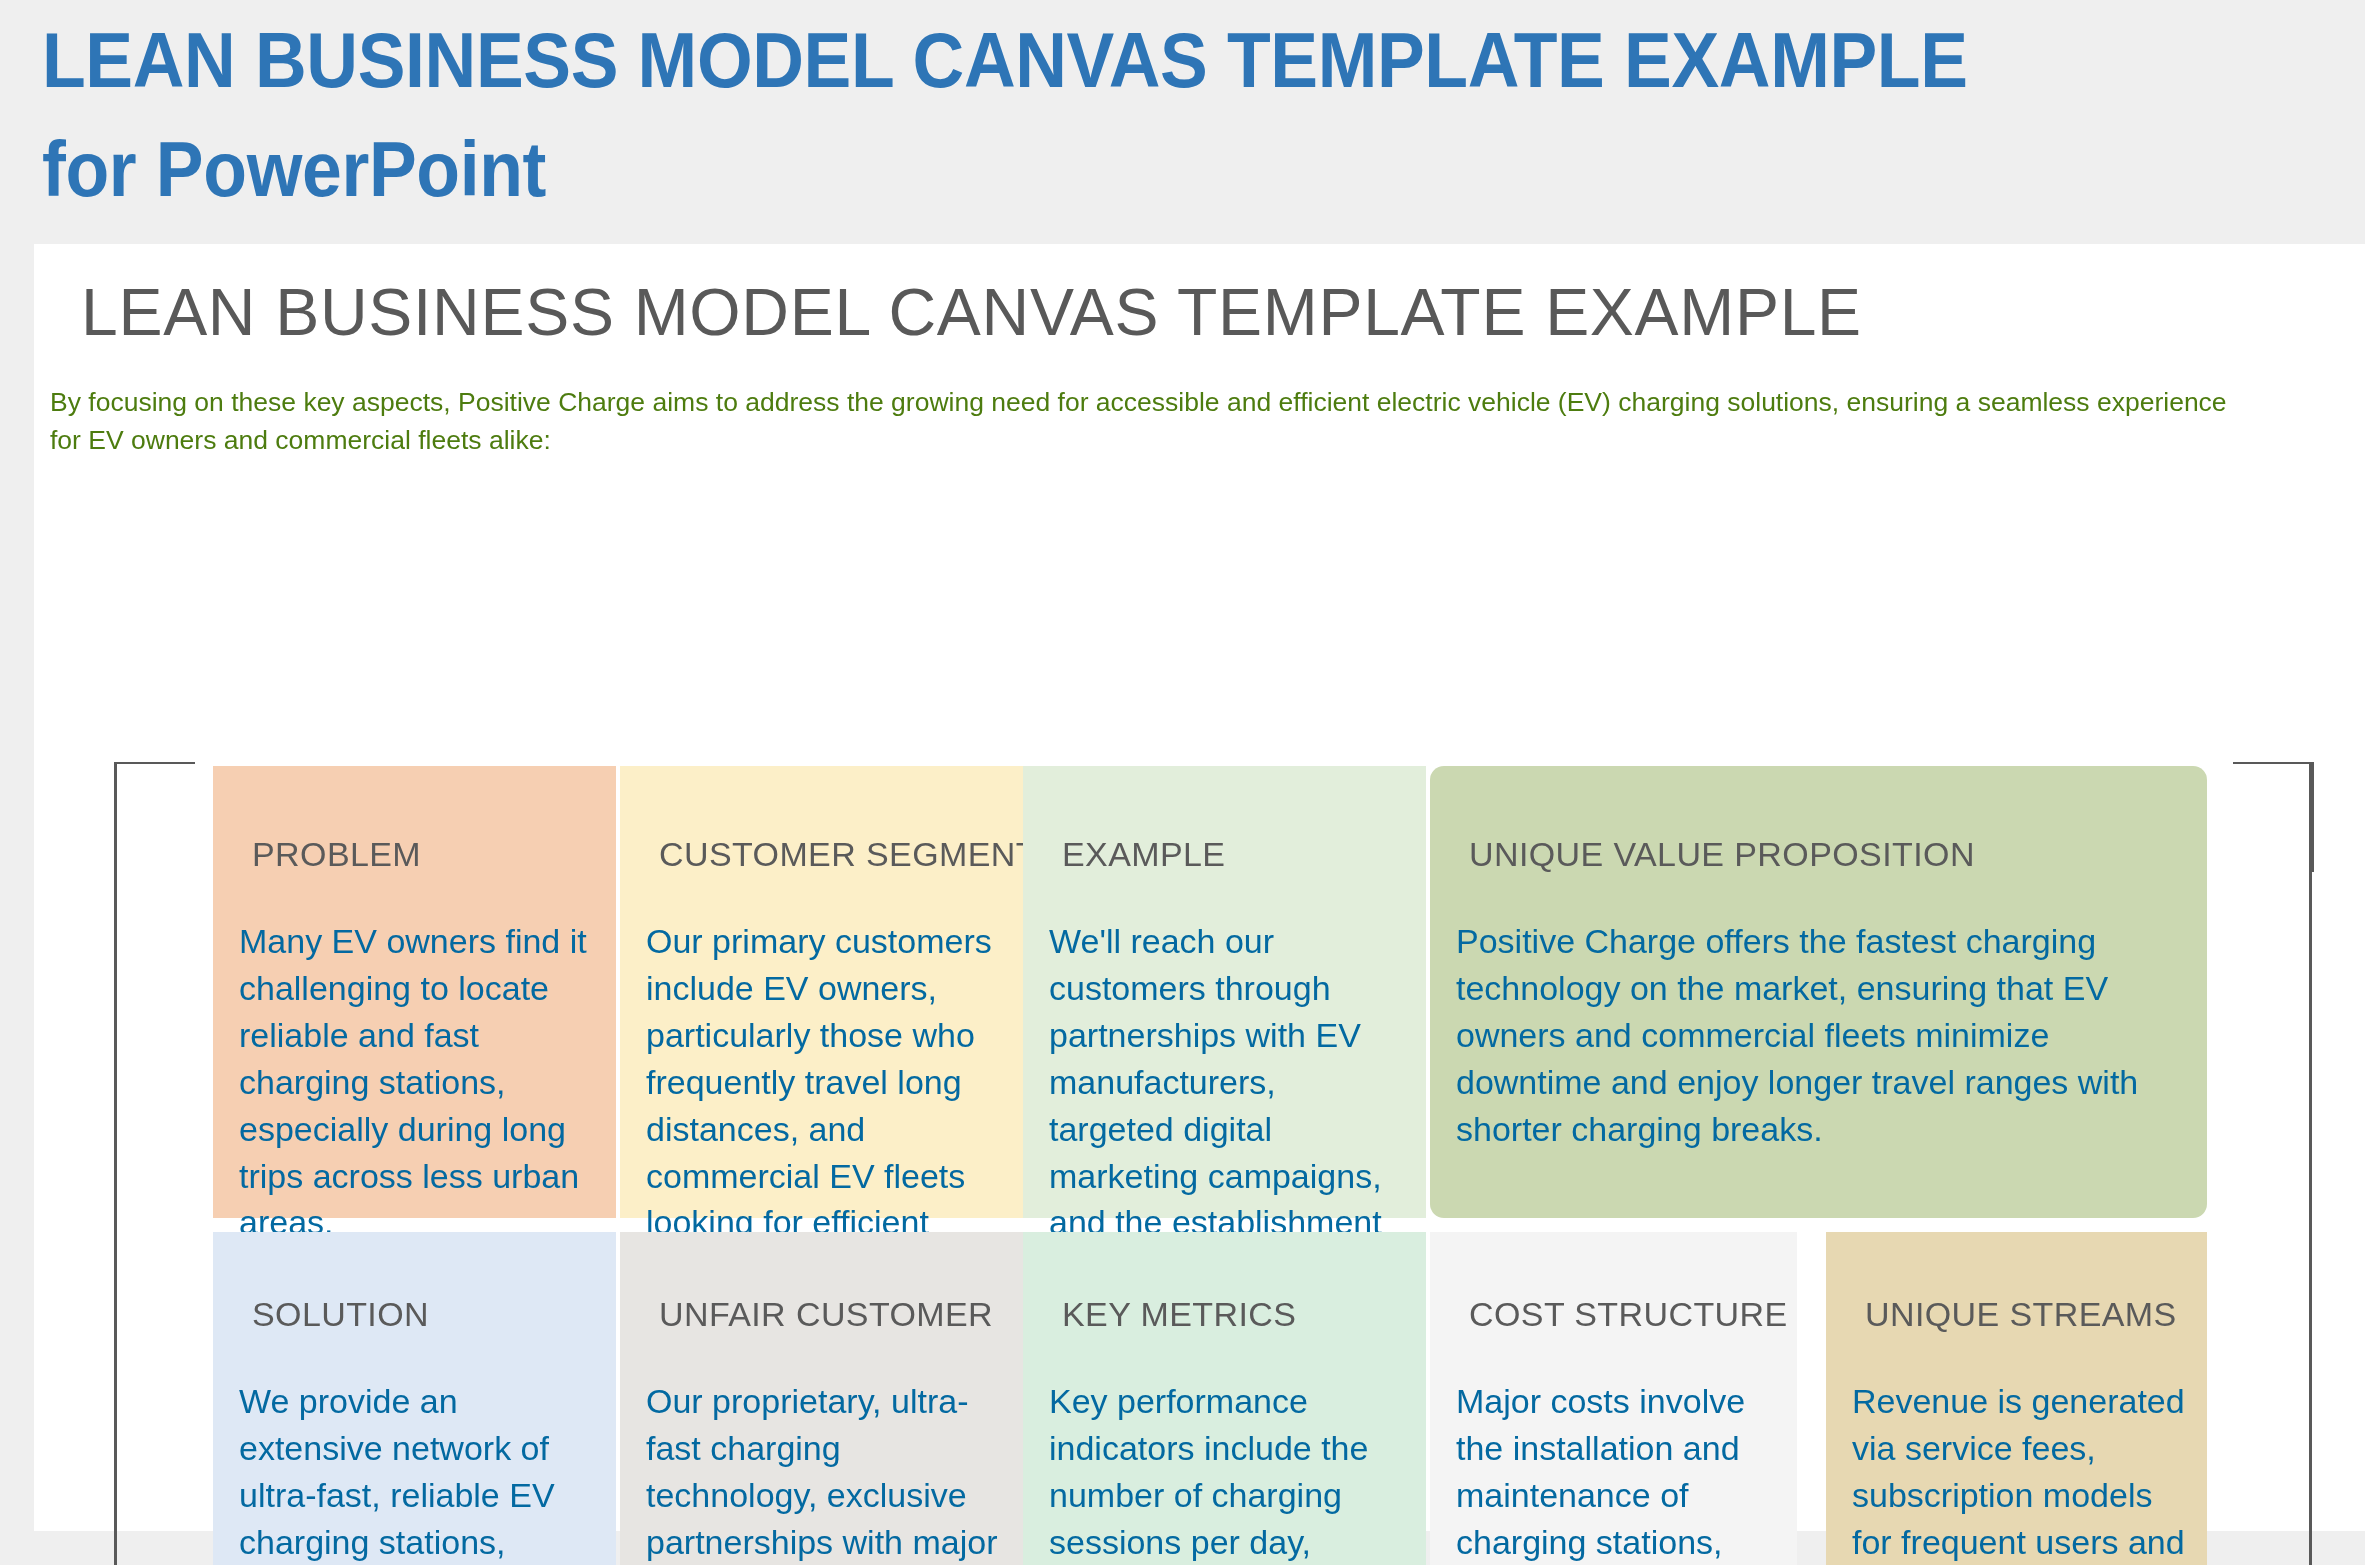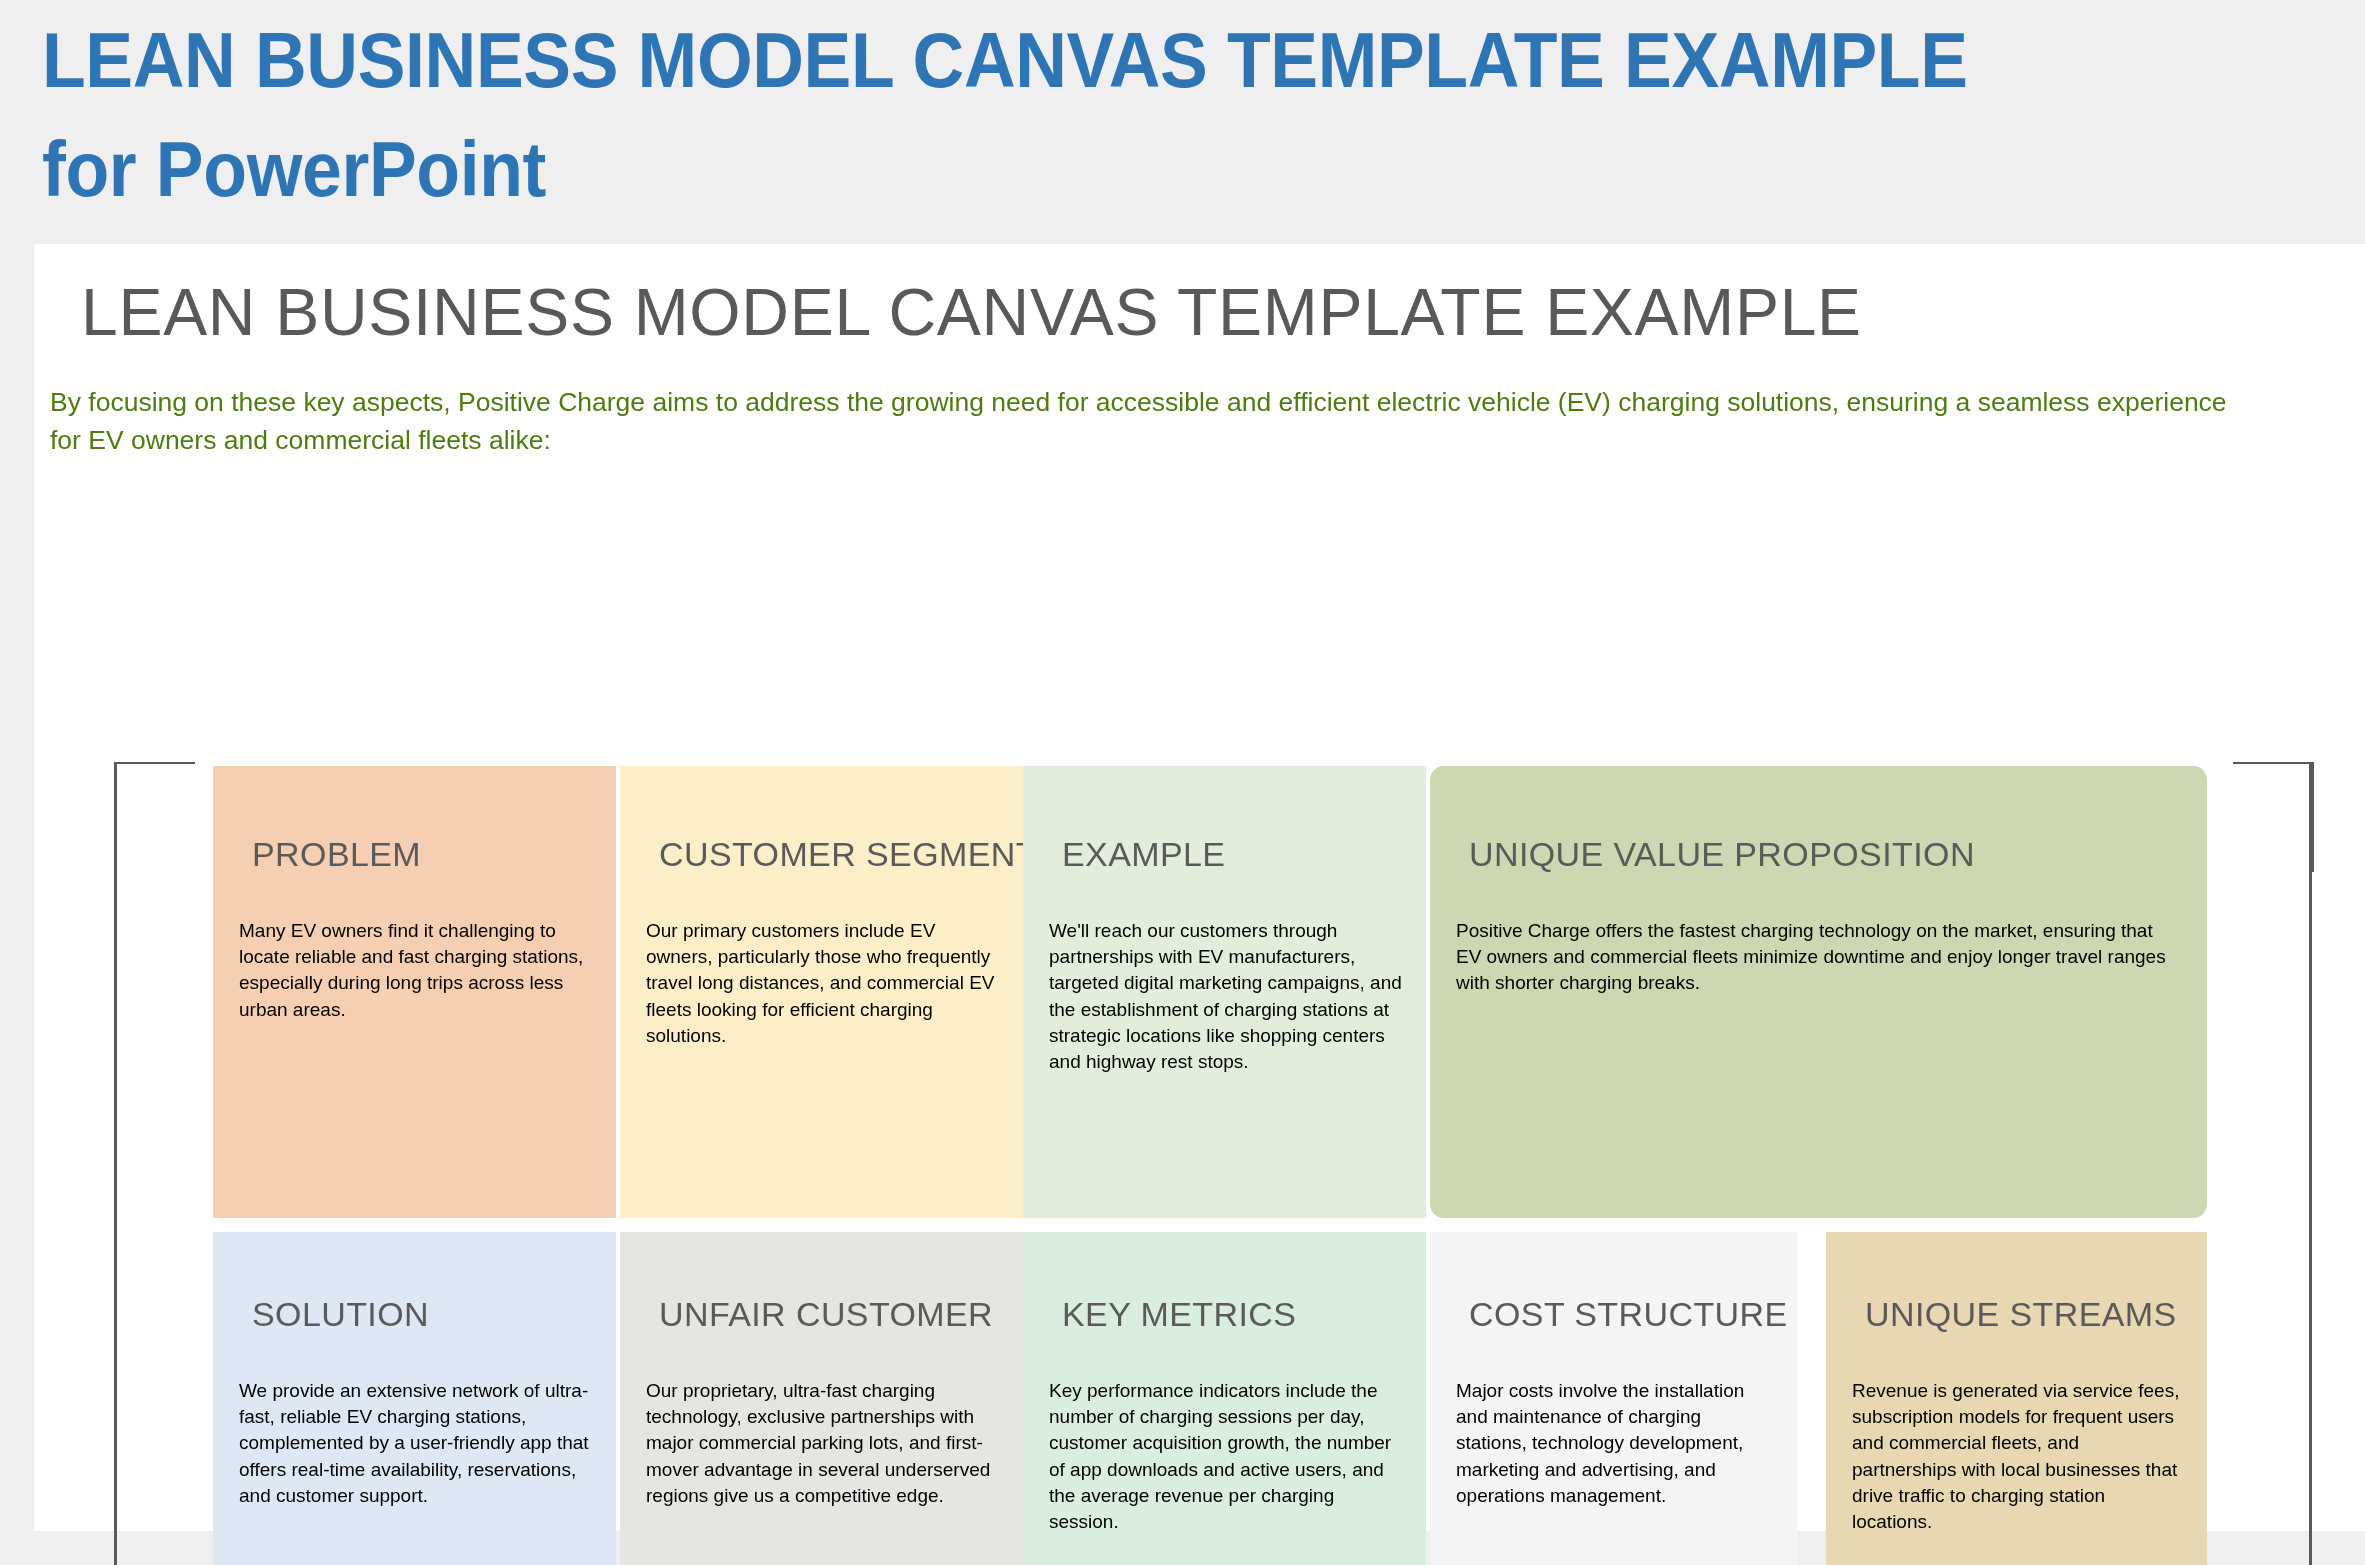--- a/index.html
+++ b/index.html
@@ -118,23 +118,23 @@
     color: #5a5a5a;
     font-family: "Liberation Sans Narrow", "Liberation Sans", sans-serif;
     font-size: 34px;
     letter-spacing: 0.4px;
     white-space: nowrap;
     margin-left: 13px;
   }
   .card-body {
     position: absolute;
     left: 26px;
-    color: #000000;
-    font-family: "Liberation Sans Narrow", "Liberation Sans", sans-serif;
-    font-size: 19px;
+    color: #0369a1;
+    font-family: "Liberation Sans Narrow", "Liberation Sans", sans-serif;
+    font-size: 34px;
     line-height: 1.38;
   }
 
   
   .row1 { top: 522px; height: 452px; }
   .row1 .card-title { top: 69px; }
   .row1 .card-body  { top: 152px; }
 
   
   .row2 { top: 988px; height: 447px; }

